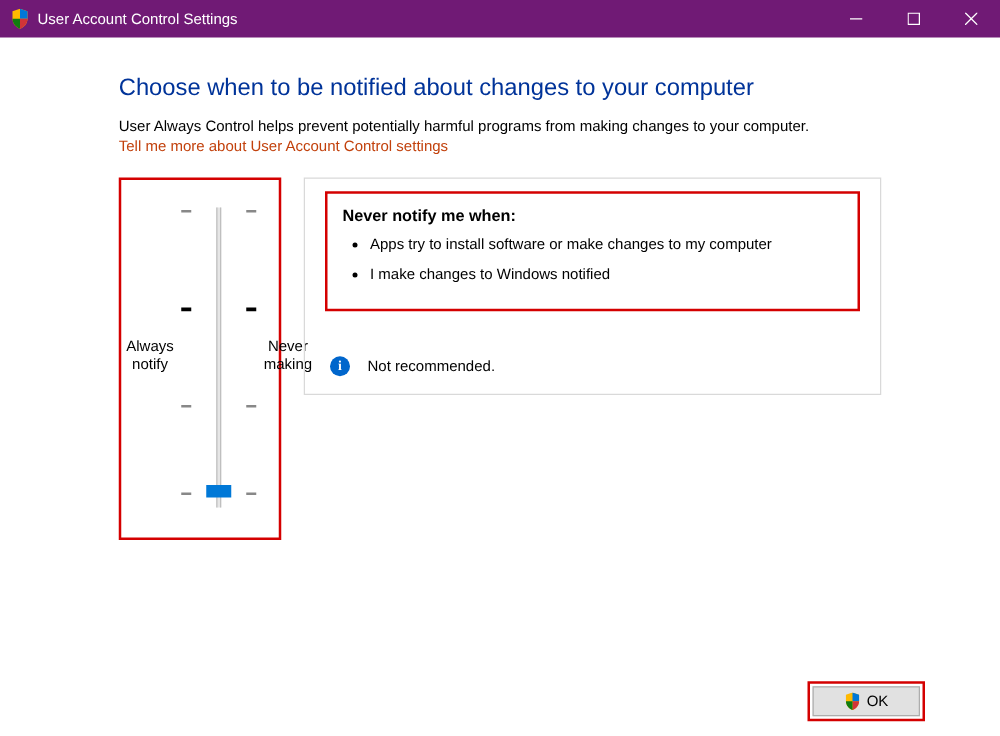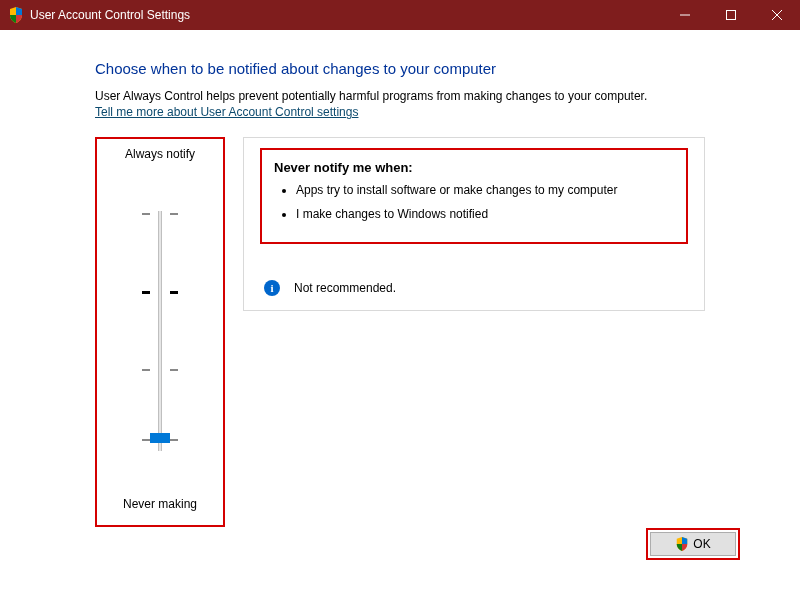--- a/index.html
+++ b/index.html
@@ -8,65 +8,64 @@
     width:800px; height:589px;
     font-family: "Segoe UI", Tahoma, sans-serif;
     font-size:12px;
     background:#fff;
     color:#000;
     overflow:hidden;
   }
   
   .titlebar {
     height:30px;
-    background:#7f1d1d;
+    background:#701a75;
     color:#fff;
     display:flex;
     align-items:center;
     padding-left:8px;
   }
   .titlebar .title-text { margin-left:6px; font-size:12px; }
   .win-controls { margin-left:auto; display:flex; }
   .win-btn {
     width:46px; height:30px;
     display:flex; align-items:center; justify-content:center;
     color:#fff;
   }
   .shield-svg { width:16px; height:16px; display:block; }
   .content-wrap {
     padding:30px 95px 0 95px;
   }
   .heading {
     color:#003399;
-    font-size:15px;
+    font-size:19px;
     font-weight:400;
     margin:0 0 12px 0;
   }
   .desc {
     font-size:12px;
     margin:0 0 2px 0;
     color:#000;
   }
   .link {
-    color:#0c4a6e;
-    text-decoration:underline;
+    color:#c2410c;
     font-size:12px;
     cursor:pointer;
   }
   .main-row {
     display:flex;
     margin-top:18px;
   }
   
   .slider-col {
     width:130px;
     border:2px solid #d40000;
     padding:8px 4px 14px 4px;
     display:flex;
-    flex-direction:column;
+    flex-direction:row;
     align-items:center;
     gap:36px;
   }
   .slider-label-top, .slider-label-bottom {
     font-size:12px;
     text-align:center;
   }
   .slider-track-wrap {
     position:relative;
     height:240px;
@@ -140,21 +139,21 @@
     font-weight:700;
     font-size:11px;
     display:flex; align-items:center; justify-content:center;
     margin-right:14px;
     font-family: Georgia, serif;
   }
   
   .button-row {
     position:absolute;
     right:60px;
-    bottom:29px;
+    bottom:12px;
     display:flex;
     gap:12px;
     align-items:center;
   }
   .btn {
     min-width:86px;
     height:24px;
     background:#e1e1e1;
     border:1px solid #adadad;
     font-size:12px;

